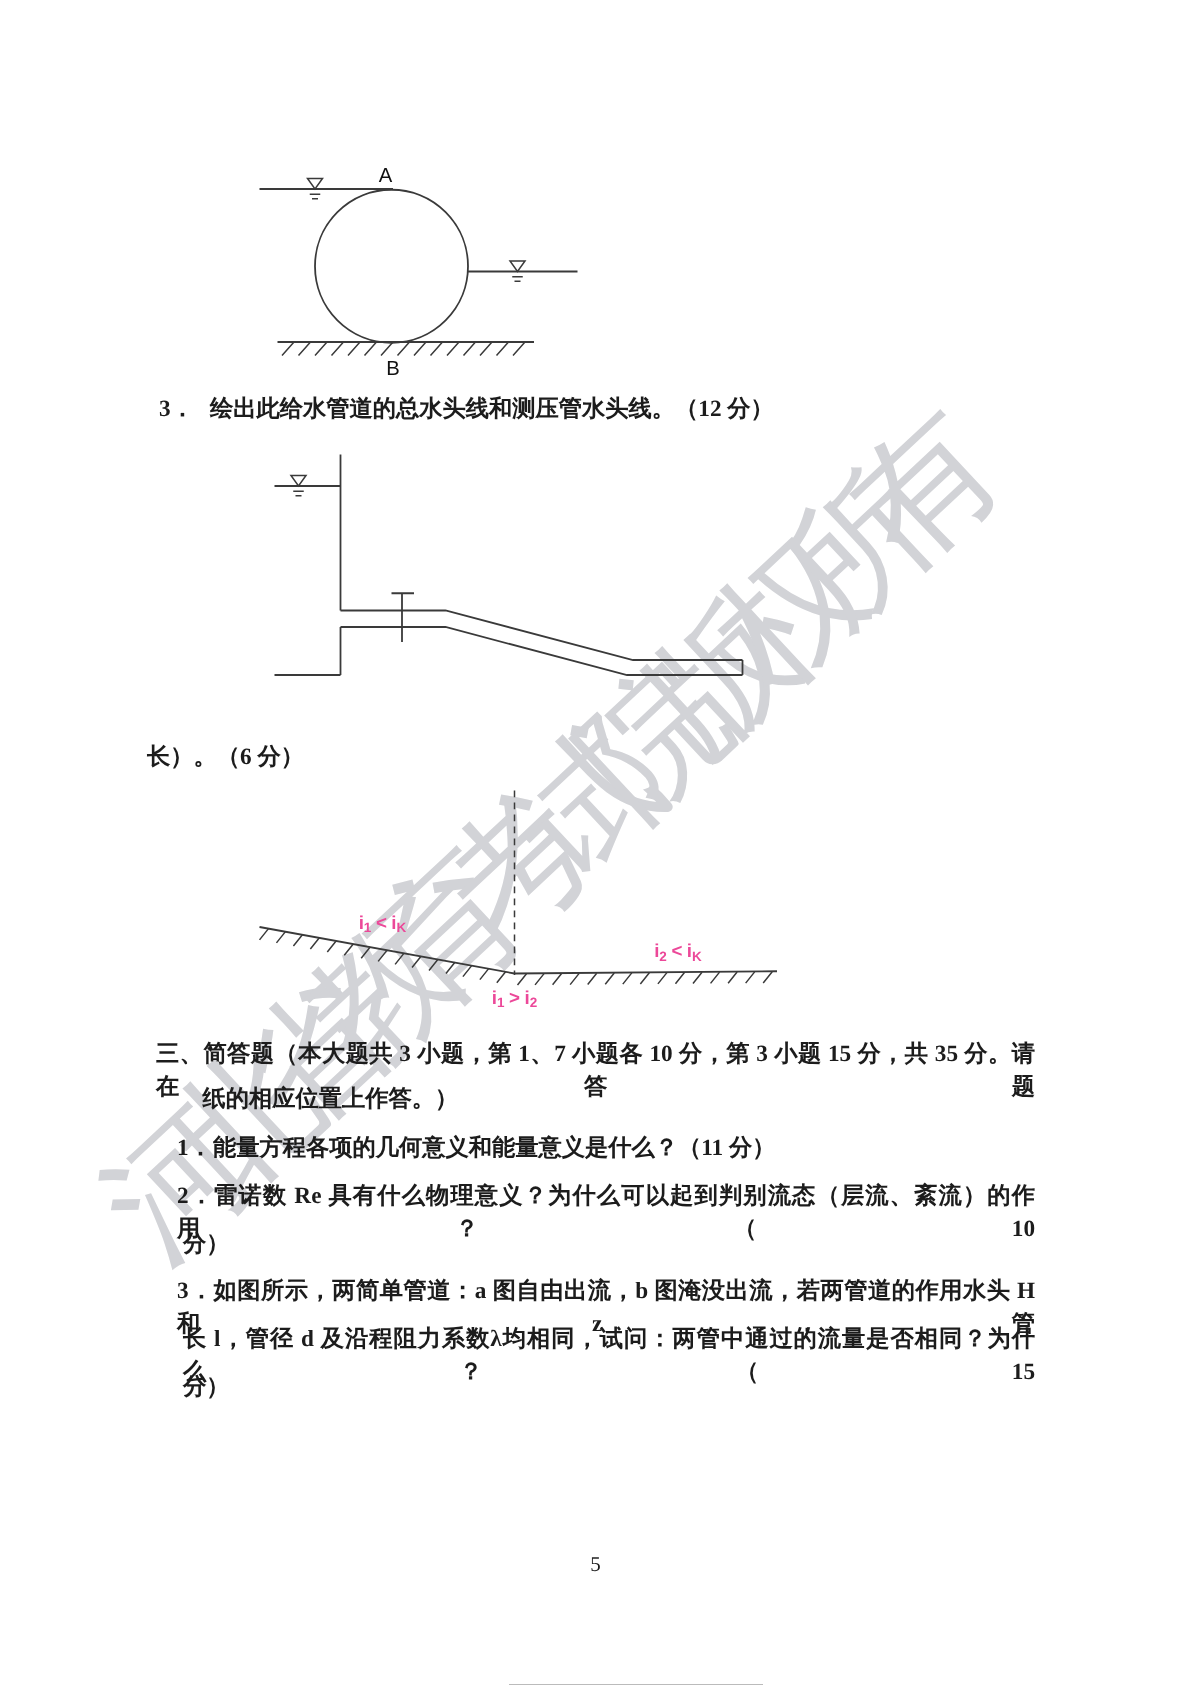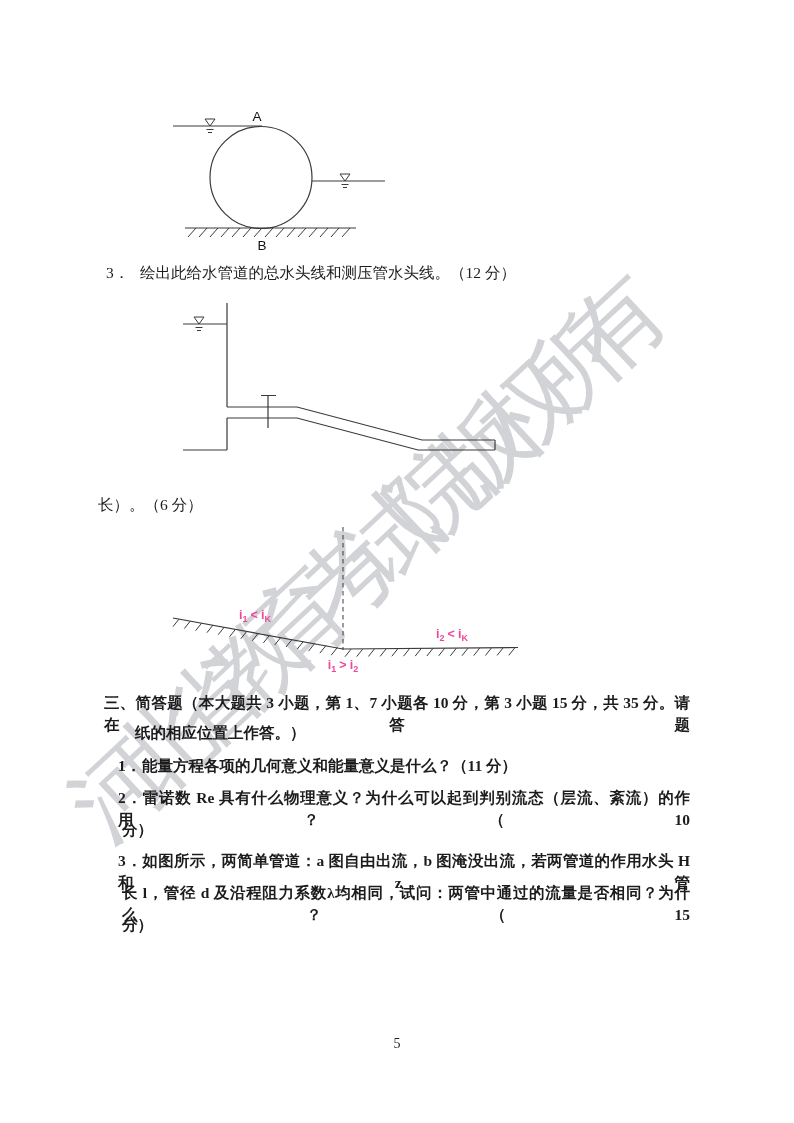--- a/index.html
+++ b/index.html
@@ -15,21 +15,21 @@
     height:92px;line-height:92px;font-size:92px;letter-spacing:-30px;
     white-space:nowrap;color:#d2d3d7;
     transform:rotate(-43deg);transform-origin:left center;
     font-family:"Liberation Sans","DejaVu Sans",sans-serif;
   }
   .content{position:absolute;left:0;top:0;width:794px;height:1123px;z-index:1;}
   svg{position:absolute;overflow:visible;}
   .stroke{stroke:#3a3a3a;stroke-width:1.2;fill:none;}
   .thin{stroke:#3a3a3a;stroke-width:1;fill:none;}
   .dtext{font-family:"Liberation Sans","DejaVu Sans",sans-serif;font-size:13.5px;fill:#111;}
-  .line{position:absolute;height:22px;line-height:22px;font-size:15.5px;white-space:nowrap;}
+  .line{position:absolute;height:22px;line-height:22px;font-size:15.5px;white-space:nowrap;font-weight:bold;}
   .just{white-space:normal;text-align:justify;text-align-last:justify;}
   .bold{font-weight:bold;}
   .sec3{font-weight:600;}
   .qnum{display:inline-block;width:34px;}
   .qnum3{display:inline-block;width:24px;}
   .ilabel{
     position:absolute;width:60px;height:16px;line-height:16px;text-align:center;
     font-family:"Liberation Sans","DejaVu Sans",sans-serif;
     font-size:12.5px;font-weight:bold;color:#ec4899;white-space:nowrap;
   }

